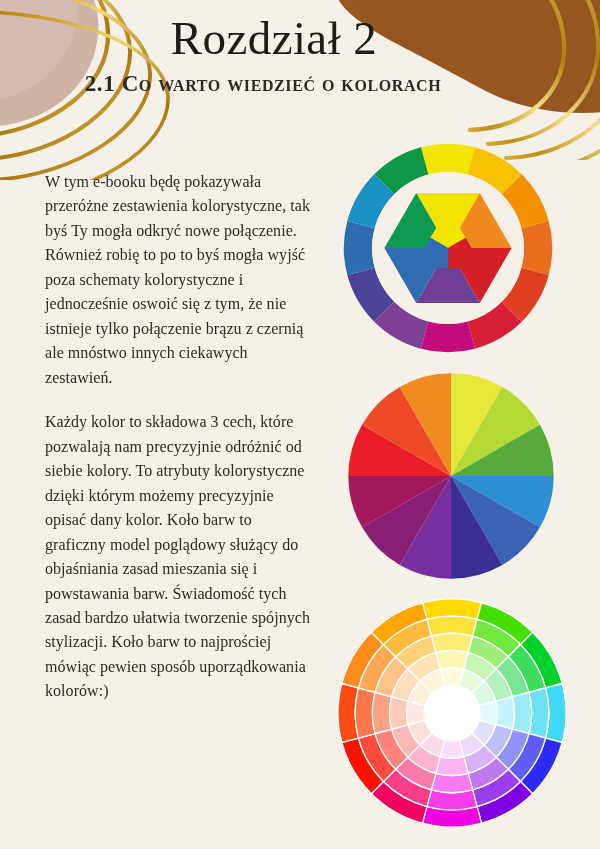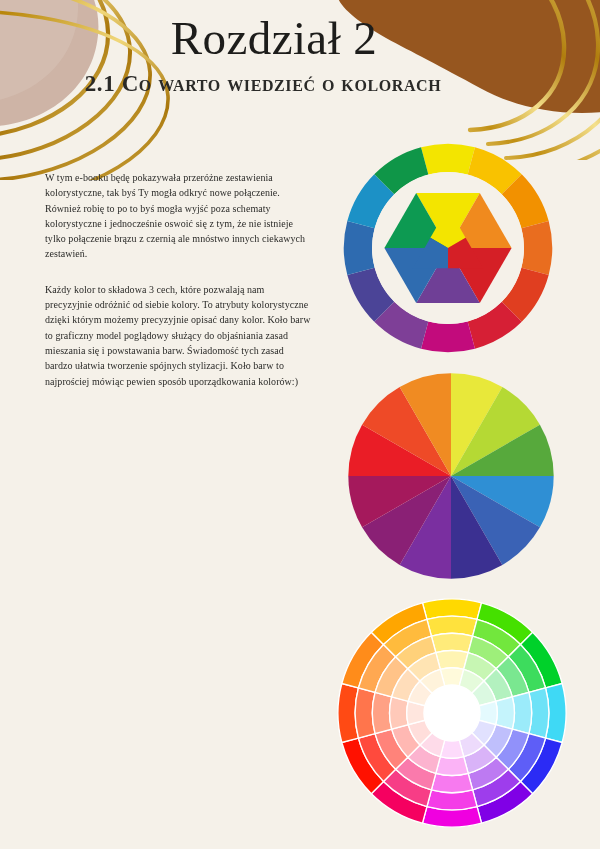--- a/index.html
+++ b/index.html
@@ -76,21 +76,21 @@
   #body-copy {
     position: absolute;
     left: 45px;
     top: 170px;
     width: 268px;
     z-index: 4;
   }
   #body-copy p {
     margin: 0 0 20px 0;
     font-family: "Liberation Serif", serif;
-    font-size: 10px;
+    font-size: 16px;
     line-height: 1.53;
     color: #2b2b29;
     letter-spacing: 0.05px;
     text-align: left;
   }
   #body-copy p:last-child { margin-bottom: 0; }
 
   
   .wheel {
     position: absolute;

